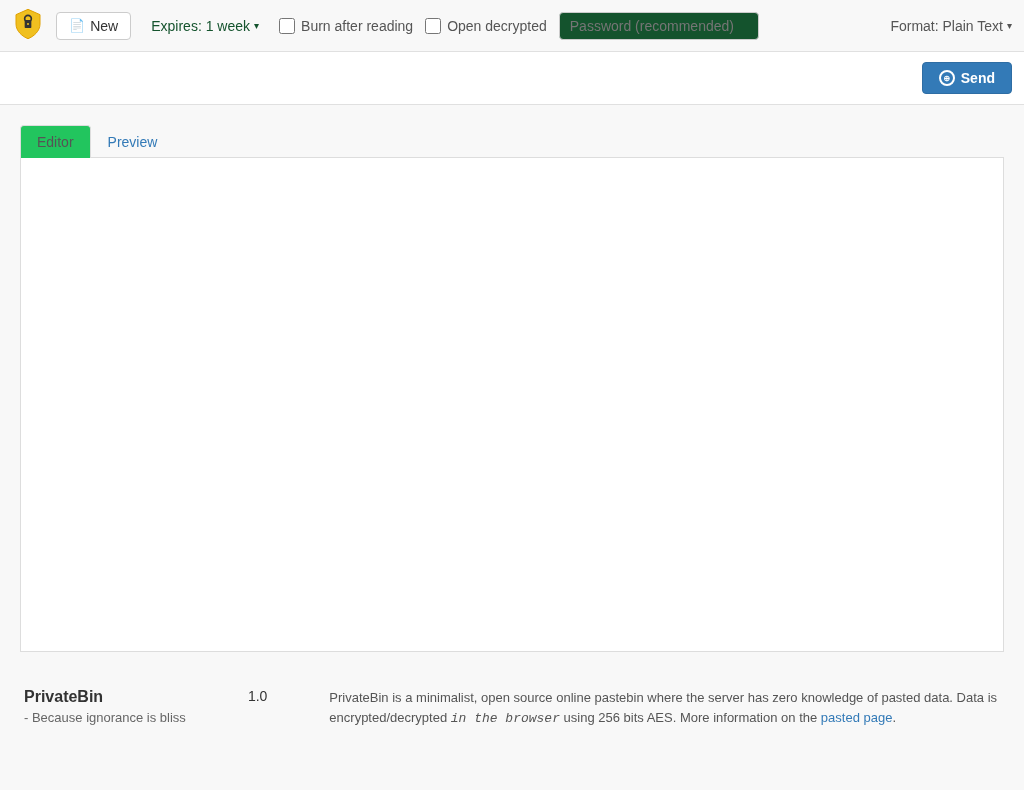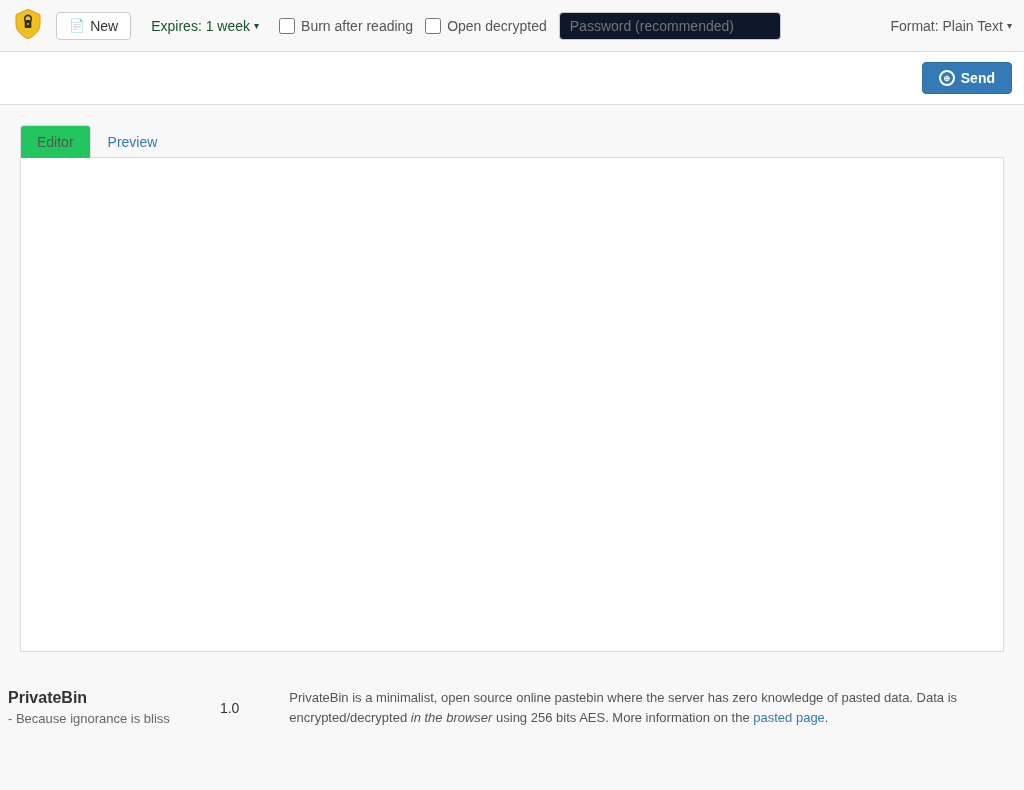--- a/index.html
+++ b/index.html
@@ -62,22 +62,22 @@
       height: 16px;
       cursor: pointer;
     }
 
     .password-input {
       padding: 5px 10px;
       border: 1px solid #ccc;
       border-radius: 4px;
       font-size: 14px;
       color: #999;
-      width: 222px;
-      background: #0f172a;
+      width: 200px;
+      background: #14532d;
     }
 
     .nav-spacer { flex: 1; }
 
     .format-dropdown {
       display: flex;
       align-items: center;
       gap: 4px;
       cursor: pointer;
       color: #555;
@@ -157,23 +157,23 @@
       font-family: monospace;
       resize: none;
       outline: none;
       color: #333;
       background: #fff;
     }
 
     
     .footer {
       display: flex;
-      align-items: center;
-      padding: 16px 8px;
-      gap: 20px;
+      align-items: flex-start;
+      padding: 16px 24px;
+      gap: 32px;
       font-size: 13px;
     }
 
     .footer-brand {
       display: flex;
       flex-direction: column;
       gap: 4px;
     }
 
     .footer-brand-name {
@@ -195,20 +195,21 @@
 
     .footer-description {
       flex: 1;
       font-size: 13px;
       color: #555;
       line-height: 1.5;
     }
 
     .footer-description em {
       font-style: italic;
+      font-family: Liberation Mono, monospace;
     }
 
     .footer-description a {
       color: #337ab7;
       text-decoration: none;
     }
 
     
     .logo-shield {
       width: 32px;

